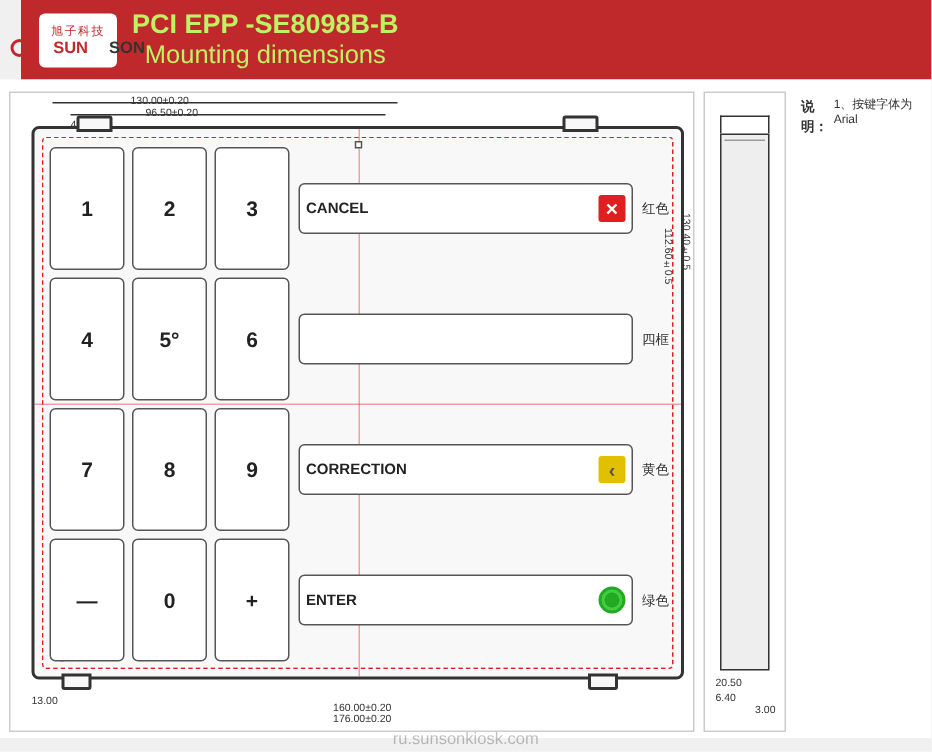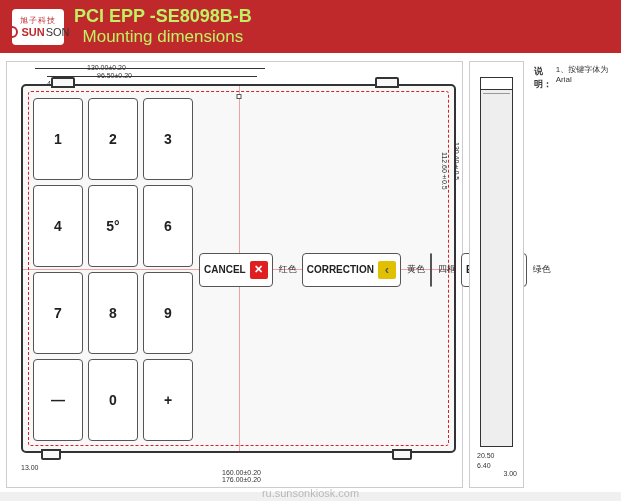--- a/index.html
+++ b/index.html
@@ -10,20 +10,21 @@
       font-family: Arial, sans-serif;
       overflow: hidden;
     }
     
     .header {
       background: #c0292b;
       padding: 6px 12px;
       display: flex;
       align-items: center;
       gap: 10px;
+      margin-left: 14px;
     }
     .logo-box {
       background: white;
       border-radius: 4px;
       width: 52px;
       height: 36px;
       display: flex;
       flex-direction: column;
       align-items: center;
       justify-content: center;
@@ -33,24 +34,24 @@
       font-size: 8px;
       color: #c0292b;
       letter-spacing: 1px;
     }
     .logo-english {
       font-size: 11px;
       font-weight: bold;
       color: #c0292b;
       display: flex;
       align-items: center;
-      gap: 1px;
+      gap: 14px;
     }
     .logo-sun { color: #c0292b; font-weight: 900; }
-    .logo-son { color: #333; font-weight: 400; }
+    .logo-son { color: #333; font-weight: 700; }
     .header-text {
       color: #bef264;
     }
     .header-title {
       font-size: 18px;
       font-weight: bold;
     }
     .header-subtitle {
       font-size: 17px;
       text-align: center;
@@ -297,41 +298,41 @@
             <div class="key">5°</div>
             <div class="key">6</div>
             <div class="key">7</div>
             <div class="key">8</div>
             <div class="key">9</div>
             <div class="key">—</div>
             <div class="key">0</div>
             <div class="key">+</div>
           </div>
 
-          <div style="display:flex; flex-direction:row; gap:5px; flex:1;">
+          <div style="display:flex; flex-direction:column; gap:5px; flex:1;">
 
             <div style="display:flex; align-items:center; gap:4px; flex:1;">
               <div class="func-key" style="justify-content:space-between;">
                 <span class="func-key-label">CANCEL</span>
                 <div class="cancel-icon">✕</div>
               </div>
               <span class="color-label">红色</span>
             </div>
 
             <div style="display:flex; align-items:center; gap:4px; flex:1;">
+              <div class="blank-key"></div>
+              <span class="color-label">四框</span>
+            </div>
+
+            <div style="display:flex; align-items:center; gap:4px; flex:1;">
               <div class="func-key" style="justify-content:space-between;">
                 <span class="func-key-label">CORRECTION</span>
                 <div class="correction-icon">‹</div>
               </div>
               <span class="color-label">黄色</span>
-            </div>
-
-            <div style="display:flex; align-items:center; gap:4px; flex:1;">
-              <div class="blank-key"></div>
-              <span class="color-label">四框</span>
             </div>
 
             <div style="display:flex; align-items:center; gap:4px; flex:1;">
               <div class="func-key" style="justify-content:space-between;">
                 <span class="func-key-label">ENTER</span>
                 <div class="enter-icon">
                   <div style="width:10px;height:10px;background:#22aa22;border-radius:50%;"></div>
                 </div>
               </div>
               <span class="color-label">绿色</span>

